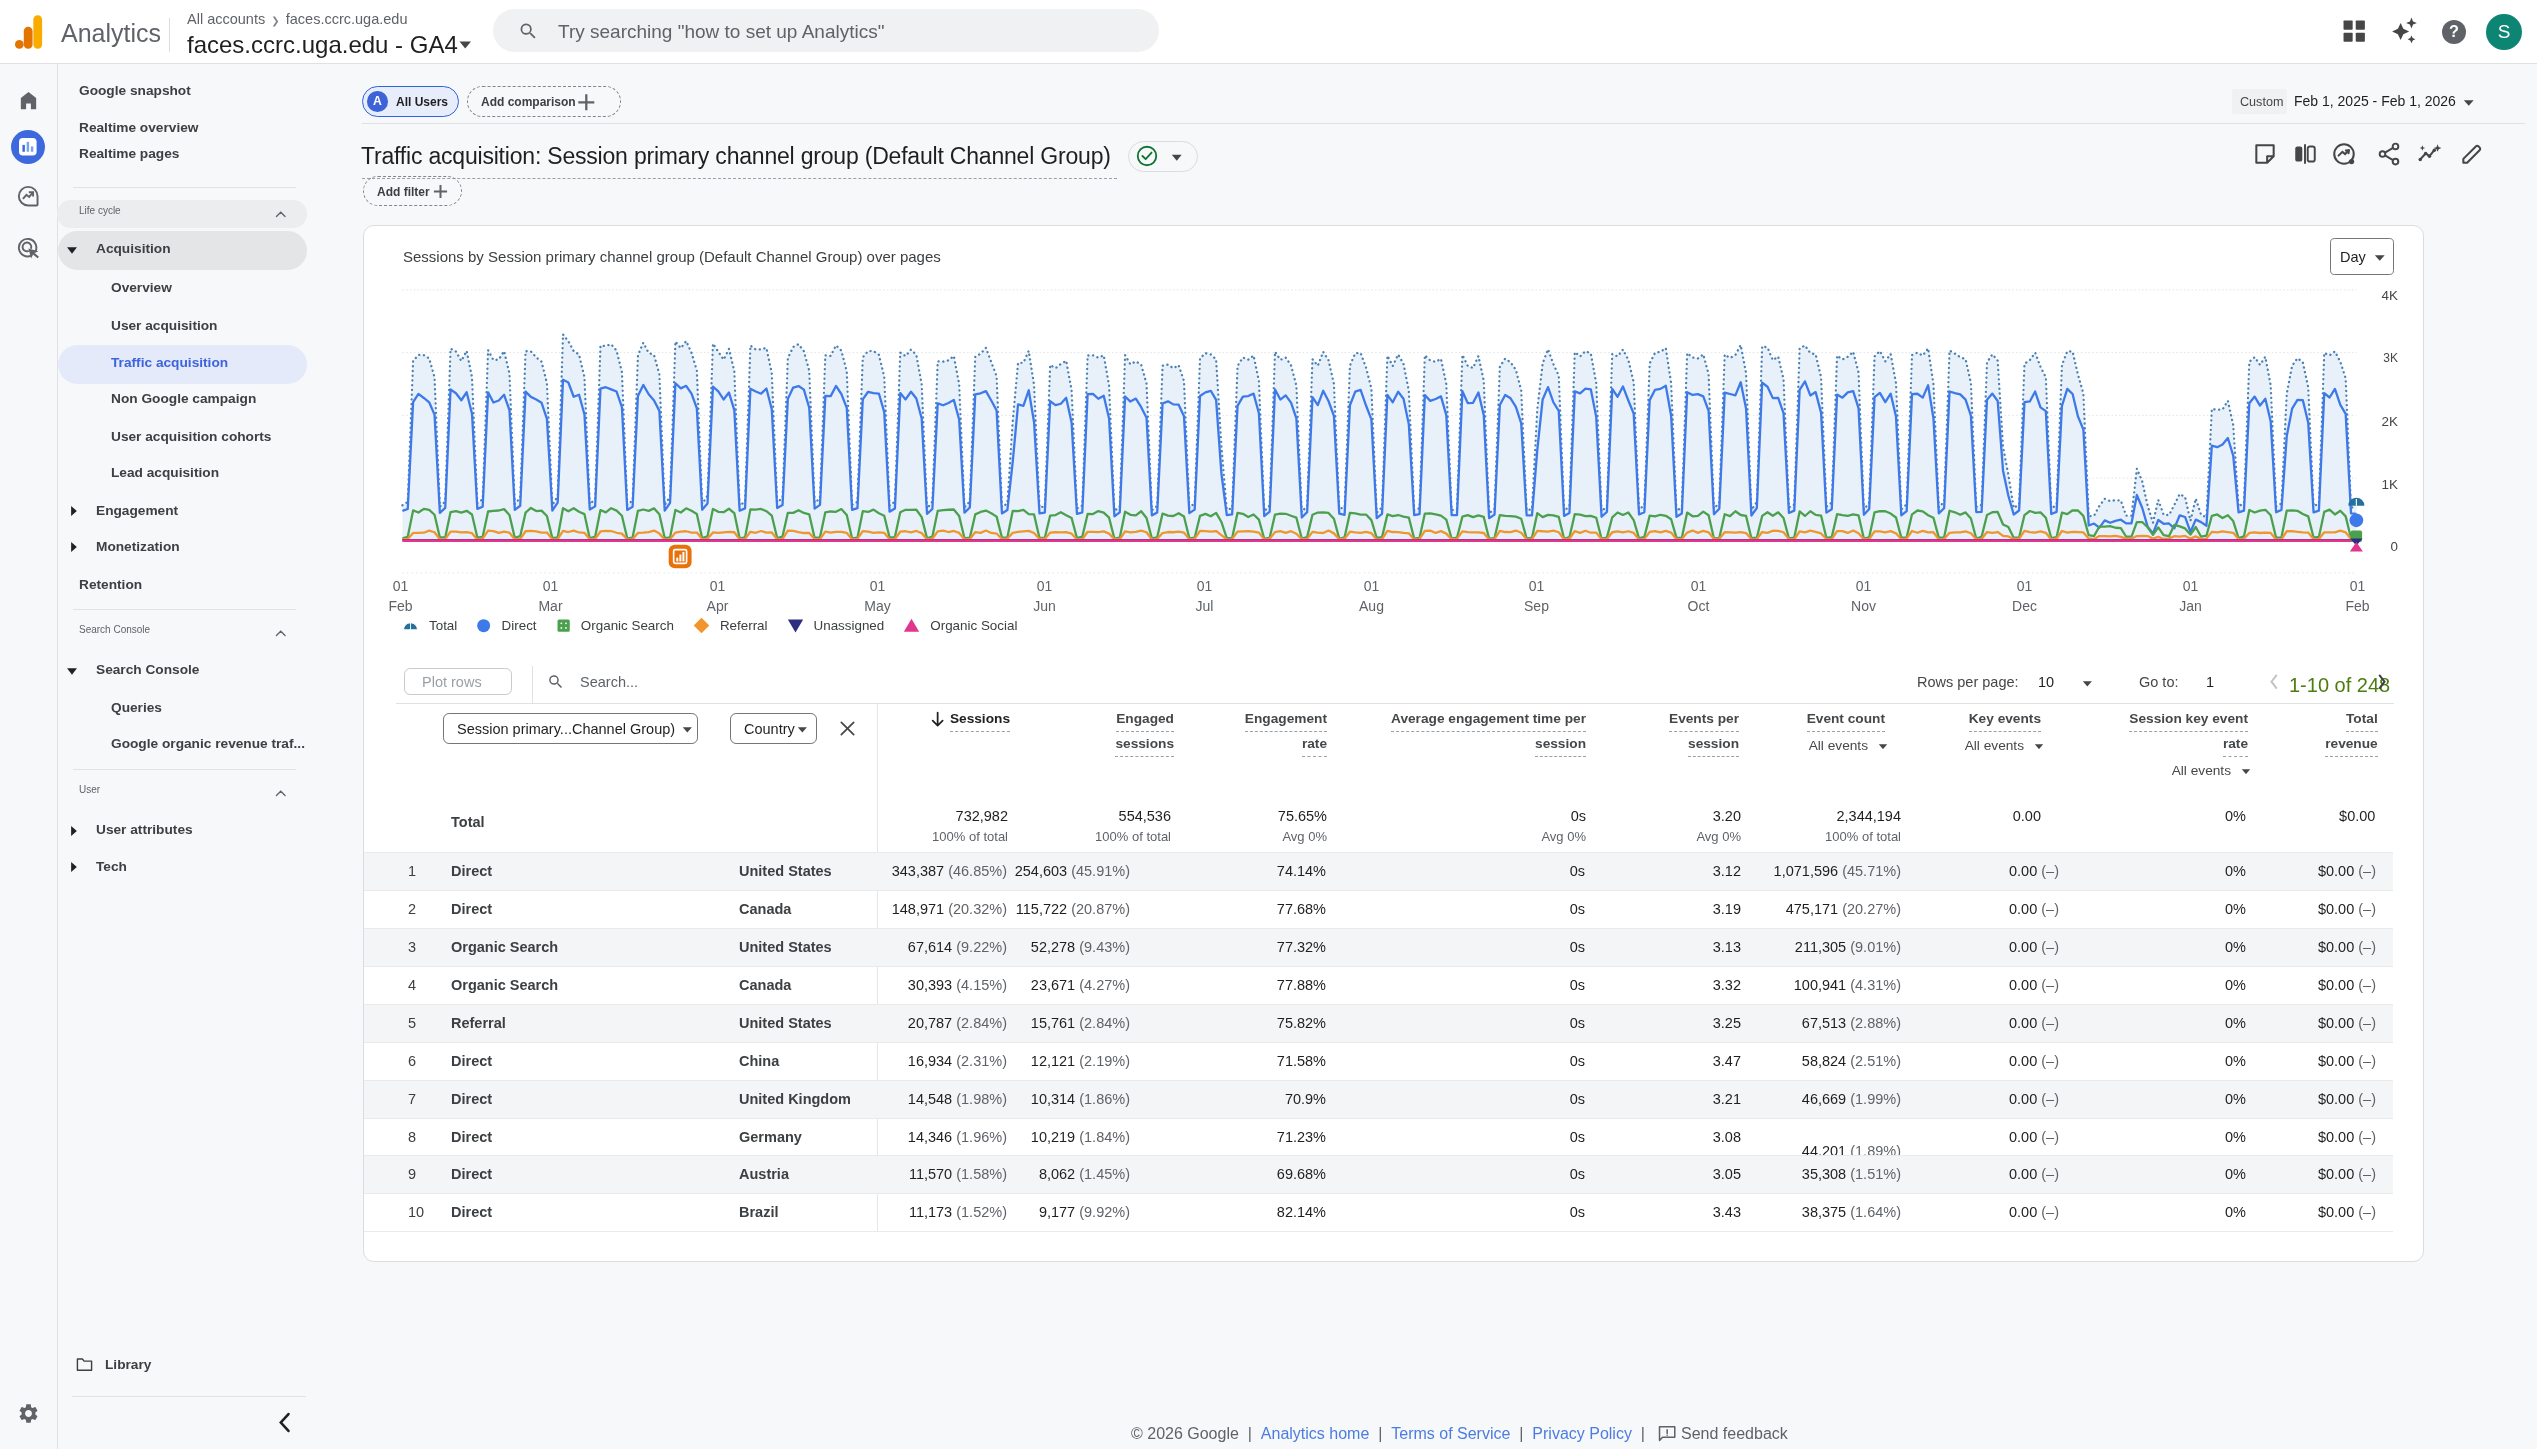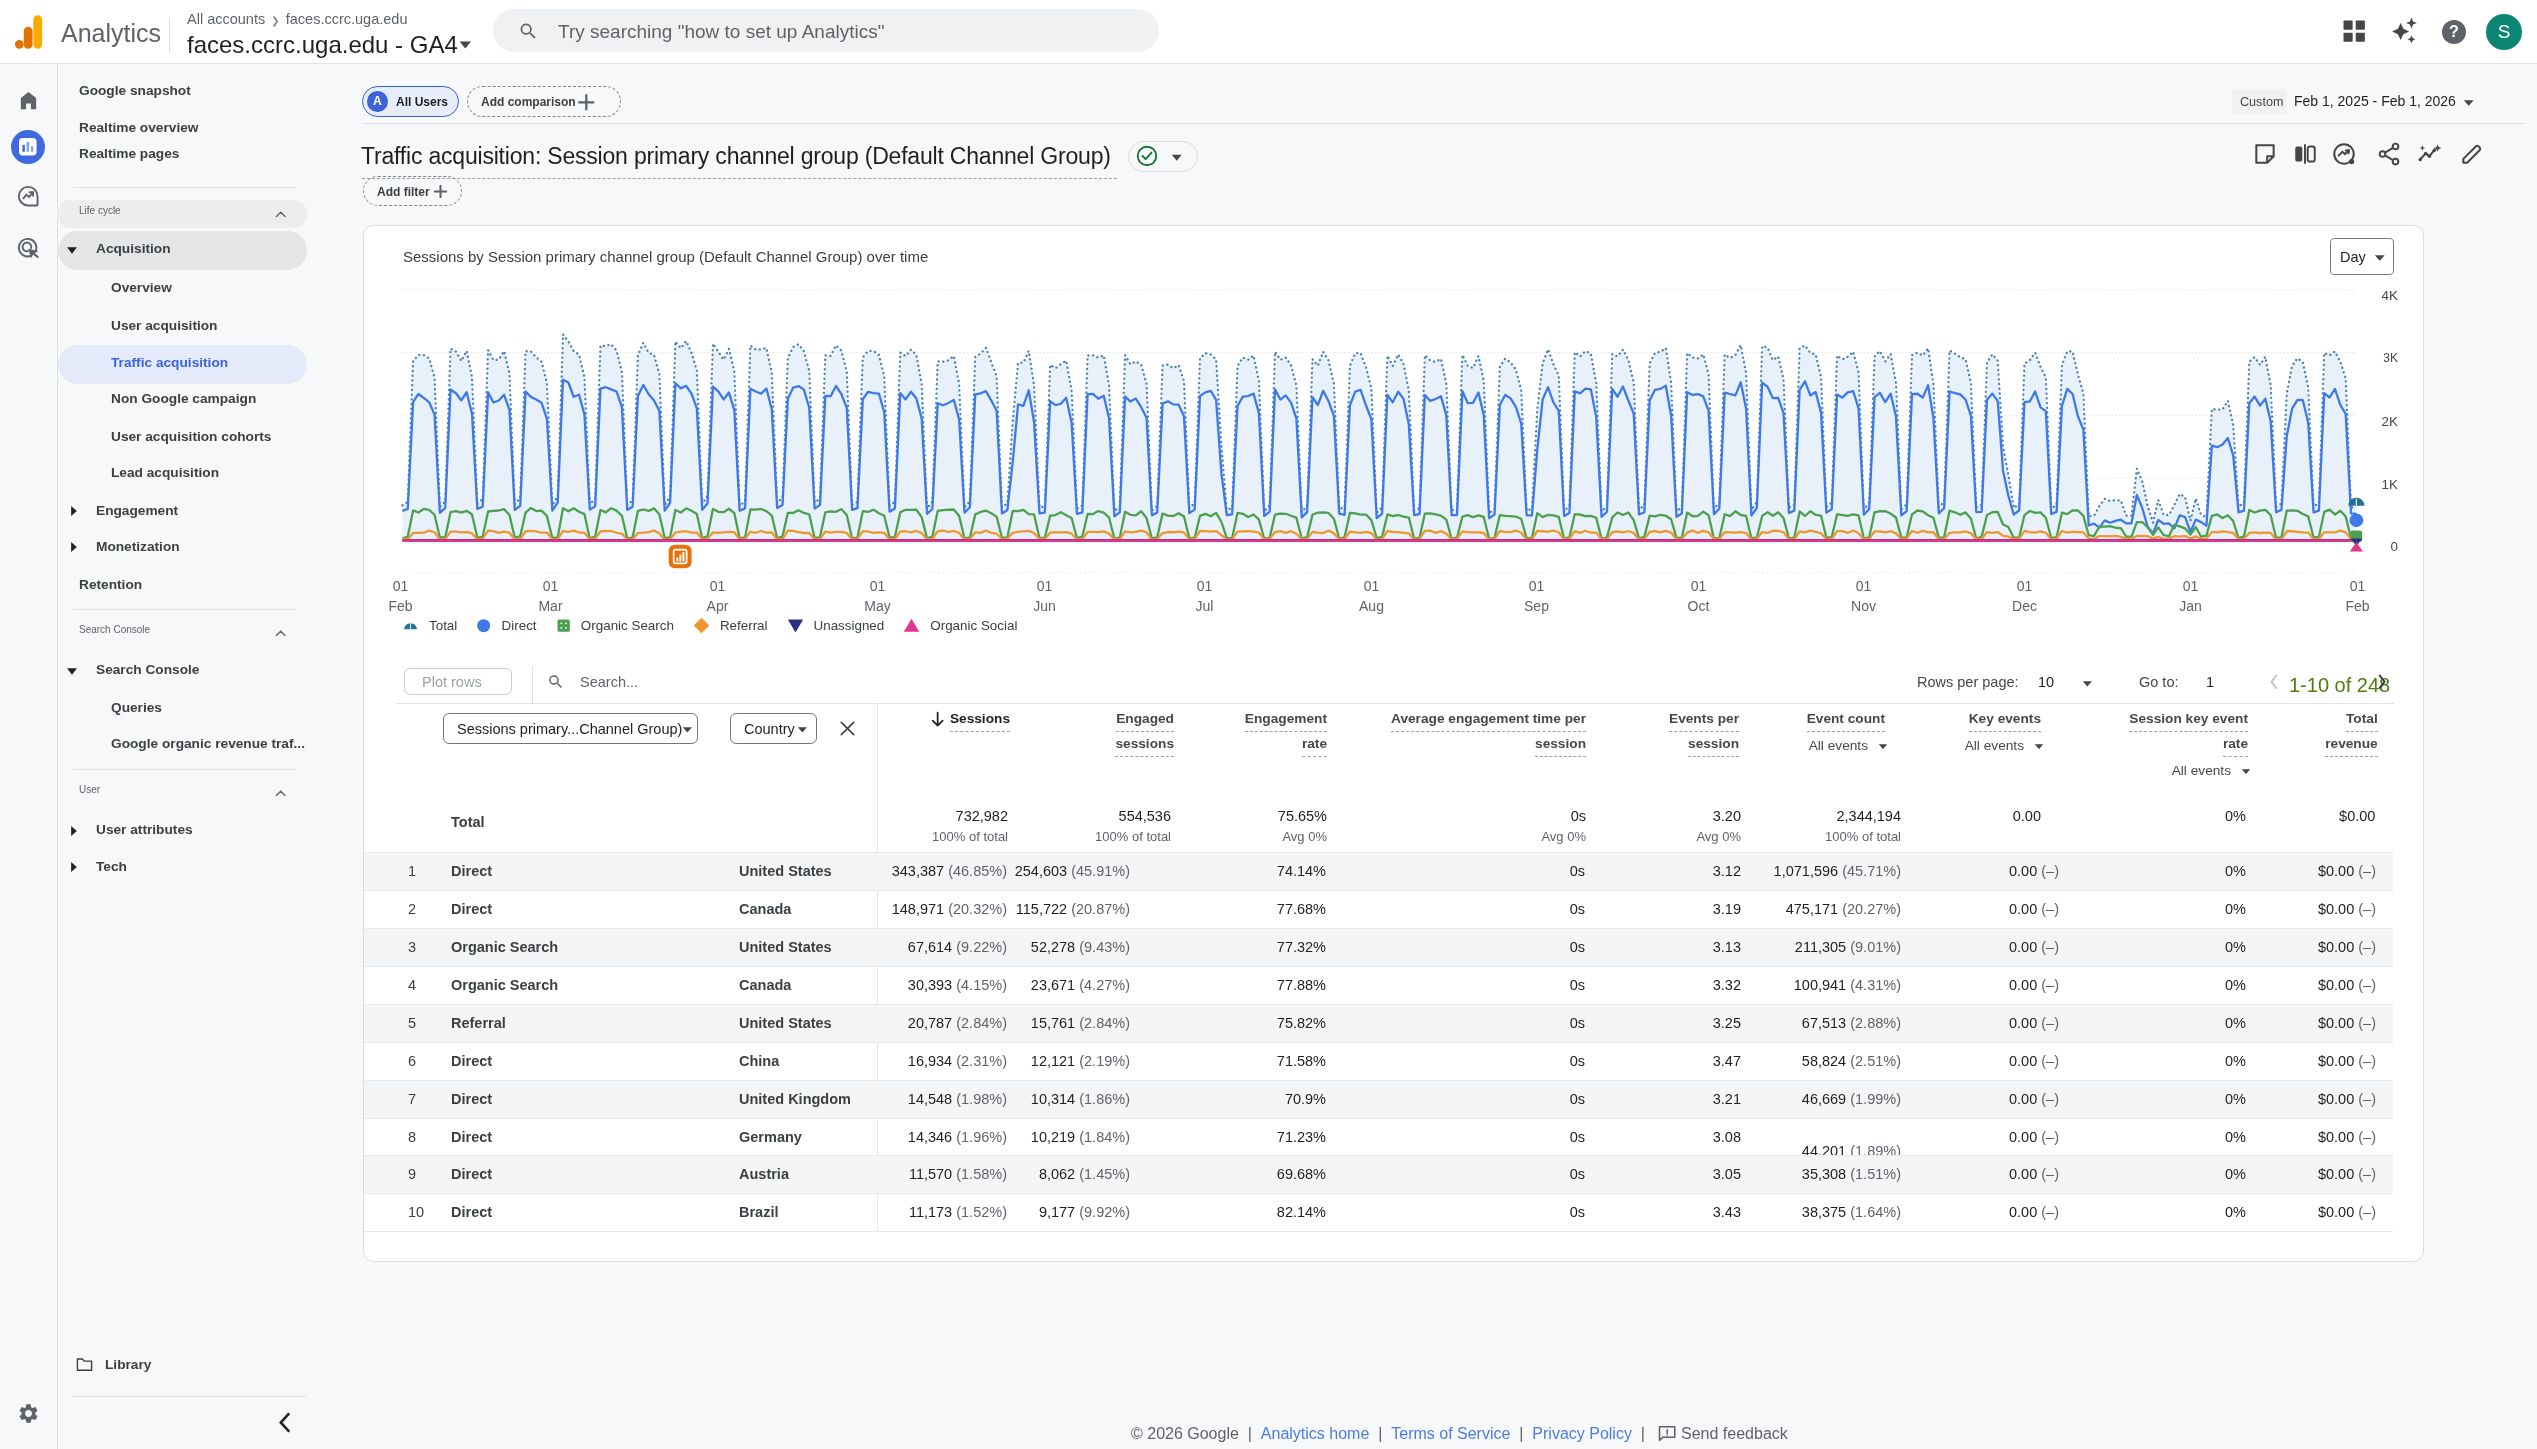--- a/index.html
+++ b/index.html
@@ -204,21 +204,21 @@
     <path d="M4 20 v-3.5 L15.5 5 a1.8 1.8 0 0 1 2.6 0 l.9.9 a1.8 1.8 0 0 1 0 2.6 L7.5 20 Z" fill="none" stroke="#454746" stroke-width="1.9" stroke-linejoin="round"></path>
   </svg>
 
 <div class="ab" style="left:363px;top:176px;width:99px;height:30px;border:1.1px dashed #80868b;border-radius:15.3px"></div>
 <div class="ab" style="left:377px;top:185px;font-size:12px;font-weight:700;color:#3c4043">Add filter</div>
 <svg class="ab" style="left:432px;top:183px" width="17" height="17" viewBox="0 0 22 22">
     <path d="M11 2.5 v17 M2.5 11 h17" stroke="#5f6368" stroke-width="2.6"></path>
   </svg>
 
 <div class="ab" style="left:363px;top:225px;width:2061px;height:1037px;background:#fff;border:0.8px solid #dadce0;border-radius:10.7px"></div>
-<div class="ab" style="left:403px;top:248px;font-size:15px;color:#3c4043">Sessions by Session primary channel group (Default Channel Group) over time</div>
+<div class="ab" style="left:403px;top:248px;font-size:15px;color:#3c4043">Sessions by Session primary channel group (Default Channel Group) over pages</div>
 <div class="ab" style="left:2330px;top:238px;width:64px;height:37px;border:0.8px solid #747775;border-radius:4.6px"></div>
 <div class="ab" style="left:2340px;top:249px;font-size:14.5px;color:#1f1f1f">Day</div>
 <svg class="ab" style="left:2374px;top:254px" width="11.5" height="7.6" viewBox="0 0 15 10">
     <path d="M1 1.5 L7.5 9 L14 1.5 Z" fill="#444746"></path>
   </svg>
 
 <svg class="ab" style="left:363px;top:225px" width="2061" height="412" viewBox="0 0 2698 540">
   <line x1="50" y1="85" x2="2611" y2="85" stroke="#d7dadd" stroke-width="1" stroke-dasharray="2 3"></line>
   <line x1="50" y1="167.25" x2="2611" y2="167.25" stroke="#d7dadd" stroke-width="1" stroke-dasharray="2 3"></line>
   <line x1="50" y1="249.5" x2="2611" y2="249.5" stroke="#d7dadd" stroke-width="1" stroke-dasharray="2 3"></line>
@@ -314,21 +314,21 @@
 <svg class="ab" style="left:2266px;top:671px" width="17" height="21.4" viewBox="0 0 22 28">
     <path d="M14 5 L7 14 L14 23" fill="none" stroke="#c0c3c7" stroke-width="2.6"></path>
   </svg>
 <div class="ab" style="left:2289px;top:674px;font-size:20px;color:#4d7c0f">1-10 of 248</div>
 <svg class="ab" style="left:2373px;top:671px" width="17" height="21.4" viewBox="0 0 22 28">
     <path d="M8 5 L15 14 L8 23" fill="none" stroke="#3c4043" stroke-width="2.6"></path>
   </svg>
 <div class="ab" style="left:396px;top:703px;width:1998px;height:0.8px;background:#dfe1e5"></div>
 
 <div class="ab" style="left:443px;top:713px;width:255px;height:31px;border:0.8px solid #747775;border-radius:6.1px"></div>
-<div class="ab" style="left:457px;top:721px;font-size:14.5px;color:#1f1f1f">Sessions primary...Channel Group)</div>
+<div class="ab" style="left:457px;top:721px;font-size:14.5px;color:#1f1f1f">Session primary...Channel Group)</div>
 <svg class="ab" style="left:682px;top:726px" width="10.7" height="7.6" viewBox="0 0 14 10">
     <path d="M1 1.5 L7 8.5 L13 1.5 Z" fill="#444746"></path>
   </svg>
 <div class="ab" style="left:730px;top:713px;width:87px;height:31px;border:0.8px solid #747775;border-radius:6.1px"></div>
 <div class="ab" style="left:744px;top:721px;font-size:14.5px;color:#1f1f1f">Country</div>
 <svg class="ab" style="left:797px;top:726px" width="10.7" height="7.6" viewBox="0 0 14 10">
     <path d="M1 1.5 L7 8.5 L13 1.5 Z" fill="#444746"></path>
   </svg>
 <svg class="ab" style="left:839px;top:720px" width="17" height="17" viewBox="0 0 22 22">
     <path d="M3 3 L19 19 M19 3 L3 19" stroke="#444746" stroke-width="2.2" stroke-linecap="round"></path>

